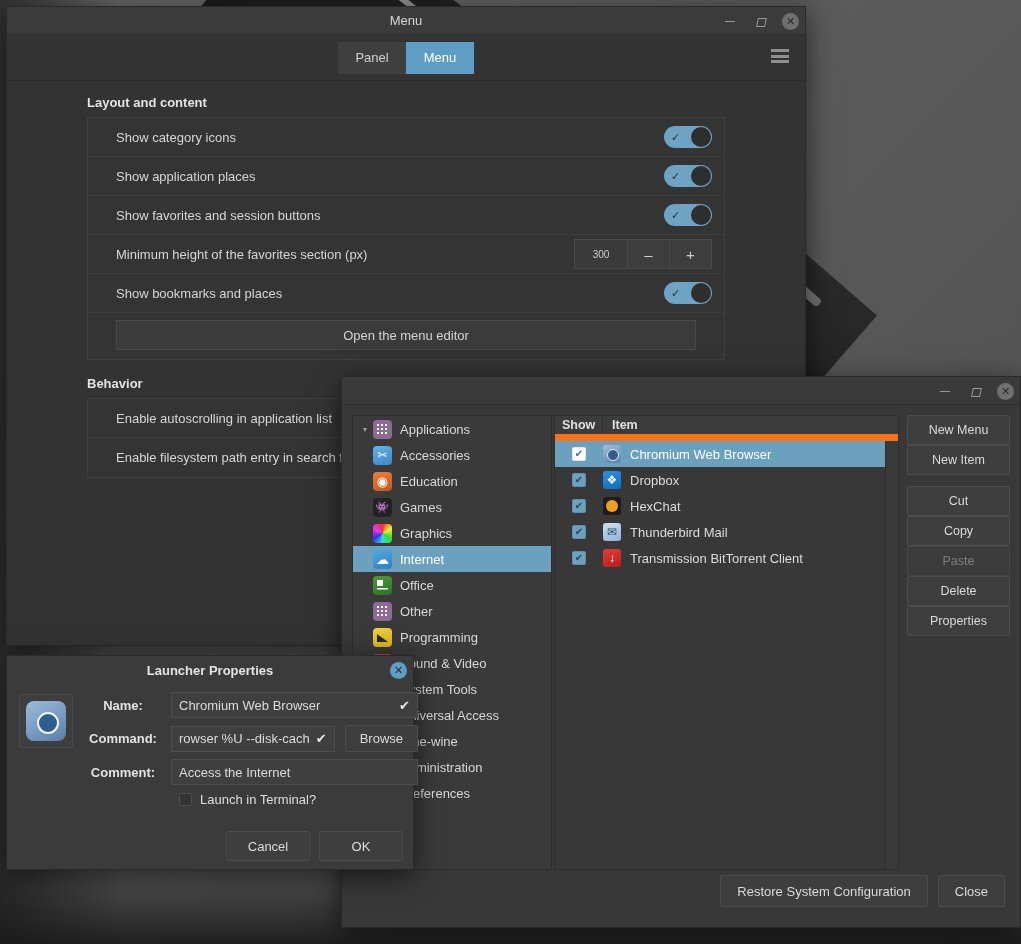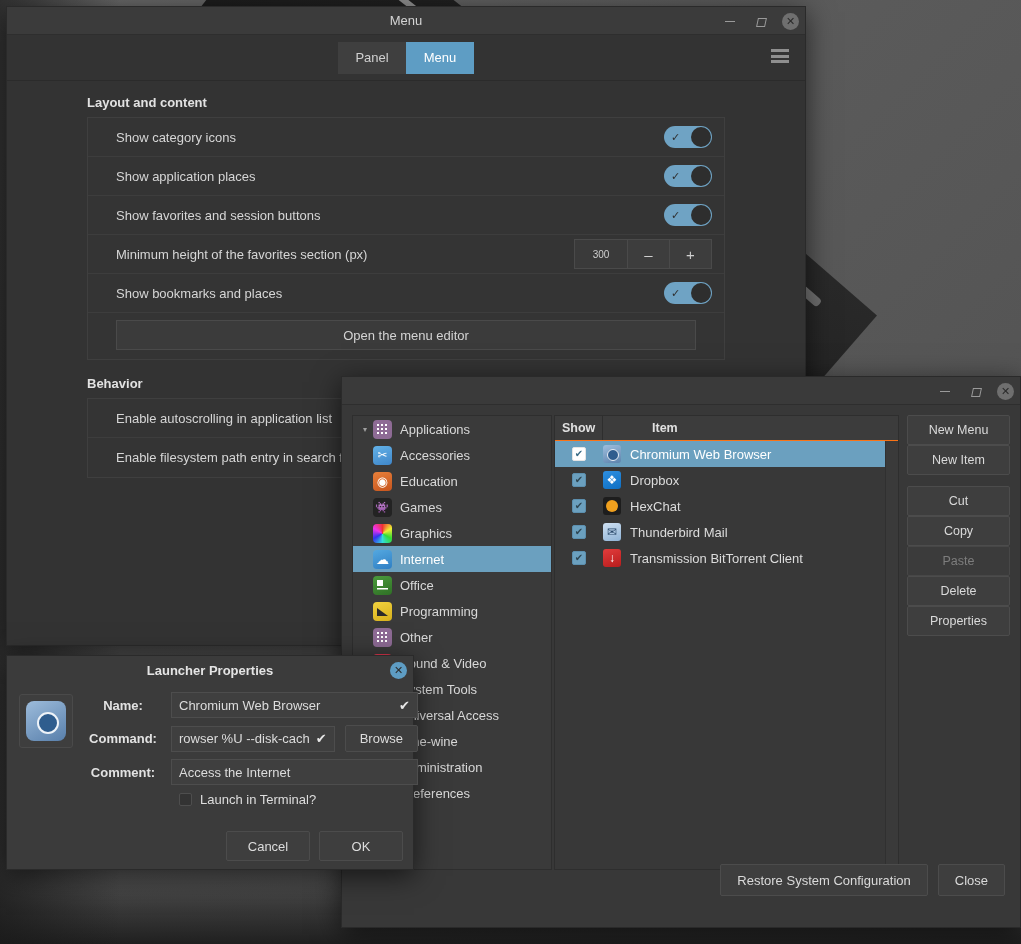--- a/index.html
+++ b/index.html
@@ -390,25 +390,24 @@
     border: 1px solid #2e2e2e;
     display: flex;
     flex-direction: column;
     overflow: hidden;
   }
   .item-head {
     height: 25px;
     display: flex;
     align-items: center;
     background: #3c3c3c;
-    border-bottom: 1px solid #f97316;
+    border-bottom: 7px solid #f97316;
     font-size: 12.5px;
     font-weight: bold;
     color: #e0e0e0;
-    gap: 40px;
   }
   .col-show { width: 48px; padding-left: 7px; border-right: 1px solid #2e2e2e; height: 100%; display:flex; align-items:center;}
   .col-item { flex: 1; padding-left: 9px; }
   .item-row {
     height: 26px;
     display: flex;
     align-items: center;
     font-size: 13px;
     color: #dcdcdc;
     cursor: pointer;
@@ -506,21 +505,21 @@
     border-radius: 2px;
     color: #dadada;
     font-size: 12.5px;
     cursor: pointer;
     font-family: "Liberation Sans", sans-serif;
   }
   .side-btn.disabled { color: #7d7d7d; border-color: #474747; background: #3b3b3b; cursor: default; }
   .side-gap { height: 11px; }
   .mm-footer {
     position: absolute;
-    left: 0; bottom: 16px;
+    left: 0; bottom: 5px;
     width: 100%;
     height: 62px;
     display: flex;
     align-items: center;
     justify-content: flex-end;
     gap: 10px;
     padding: 0 15px;
   }
   .foot-btn {
     height: 32px;
@@ -796,27 +795,27 @@
         <div class="cat-icon ic-internet"></div>
         <div class="tree-label">Internet</div>
       </div>
       <div class="tree-row">
         <div class="tree-ind"></div>
         <div class="cat-icon ic-office"></div>
         <div class="tree-label">Office</div>
       </div>
       <div class="tree-row">
         <div class="tree-ind"></div>
+        <div class="cat-icon grid-dots"></div>
+        <div class="tree-label">Other</div>
+      </div>
+      <div class="tree-row">
+        <div class="tree-ind"></div>
         <div class="cat-icon ic-prog"></div>
         <div class="tree-label">Programming</div>
-      </div>
-      <div class="tree-row">
-        <div class="tree-ind"></div>
-        <div class="cat-icon grid-dots"></div>
-        <div class="tree-label">Other</div>
       </div>
       <div class="tree-row">
         <div class="tree-ind"></div>
         <div class="cat-icon ic-sound"></div>
         <div class="tree-label">Sound &amp; Video</div>
       </div>
       <div class="tree-row">
         <div class="tree-ind"></div>
         <div class="cat-icon"></div>
         <div class="tree-label">System Tools</div>

